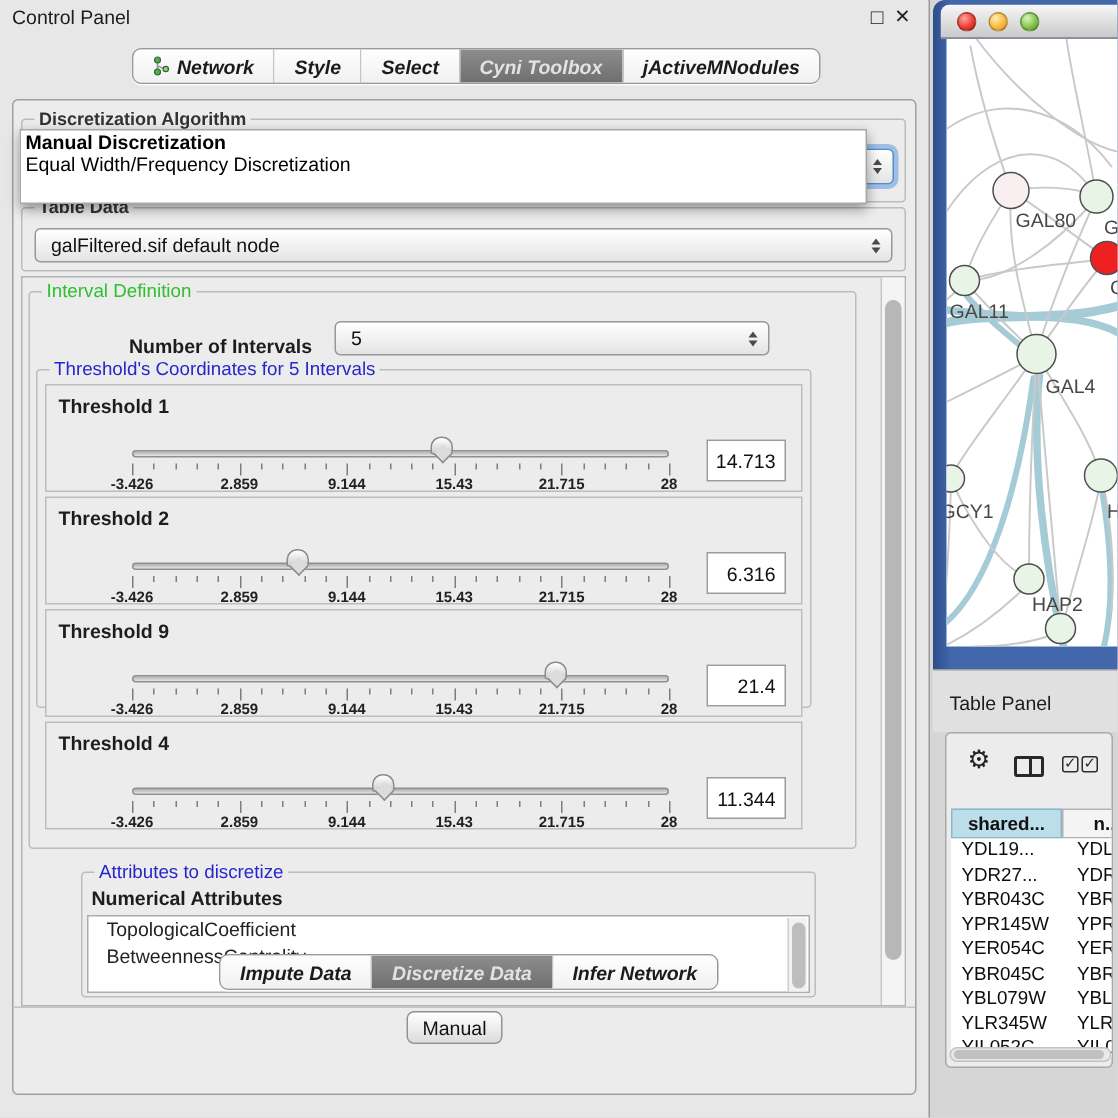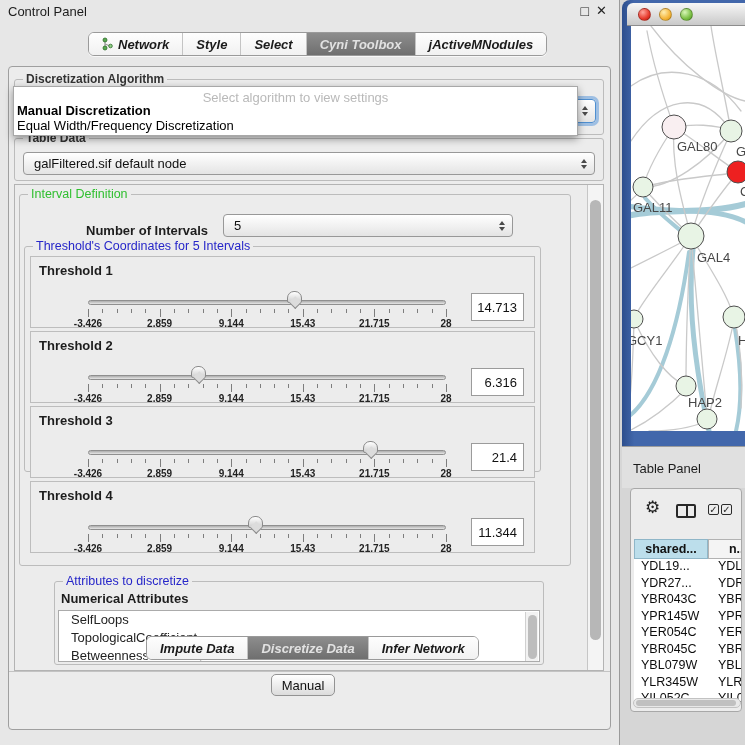--- a/index.html
+++ b/index.html
@@ -170,21 +170,20 @@
       <span class="gb-label">Discretization Algorithm</span>
       <div class="combo focused" style="left:8px;top:19px;width:573px;height:24px;">
         <span class="arrows">
             <span class="arw up"></span>
             <span class="arw dn"></span>
           </span>
       </div>
     </div>
 
     <div id="algo-popup">
-      <div class="pop-hint">Select algorithm to view settings</div>
       <div class="pop-item bold">Manual Discretization</div>
       <div class="pop-item">Equal Width/Frequency Discretization</div>
     </div>
 
     <div class="groupbox" style="left:5px;top:71px;width:590px;height:43px;">
       <span class="gb-label">Table Data</span>
       <div class="combo" style="left:8px;top:13px;width:572px;height:23px;">
         <span>galFiltered.sif default node</span>
         <span class="arrows">
             <span class="arw up"></span>
@@ -292,21 +291,21 @@
                       <span style="left: 60%;">15.43</span>
                       <span style="left: 80%;">21.715</span>
                       <span style="left: 100%;">28</span>
                     </div>
       <div class="th-thumb" style="left: 30.9998%;"></div>
     </div>
     <input class="th-value" value="6.316" style="">
   </div>
 
   <div class="th-row">
-    <div class="th-label">Threshold 3</div>
+    <div class="th-label">Threshold 9</div>
     <div class="th-slider">
       <div class="th-track"></div>
       <div class="th-ticks">
                       <div class="tick major" style="left: 0%;"></div>
                       <div class="tick" style="left: 4%;"></div>
                       <div class="tick" style="left: 8%;"></div>
                       <div class="tick" style="left: 12%;"></div>
                       <div class="tick" style="left: 16%;"></div>
                       <div class="tick major" style="left: 20%;"></div>
                       <div class="tick" style="left: 24%;"></div>
@@ -389,21 +388,20 @@
   </div>
 </div>
           </div>
         </div>
 
         <div class="groupbox" style="left:39px;top:396px;width:490px;height:84px;">
           <span class="gb-label blue">Attributes to discretize</span>
           <div id="attr-title">Numerical Attributes</div>
           <div id="attr-list">
             <div id="attr-items">
-                <div class="attr-item">SelfLoops</div>
                 <div class="attr-item">TopologicalCoefficient</div>
                 <div class="attr-item">BetweennessCentrality</div>
               </div>
             <div id="attr-vscroll">
                 <div id="attr-vthumb"></div>
               </div>
           </div>
         </div>
       </div>
       <div class="vscroll">

